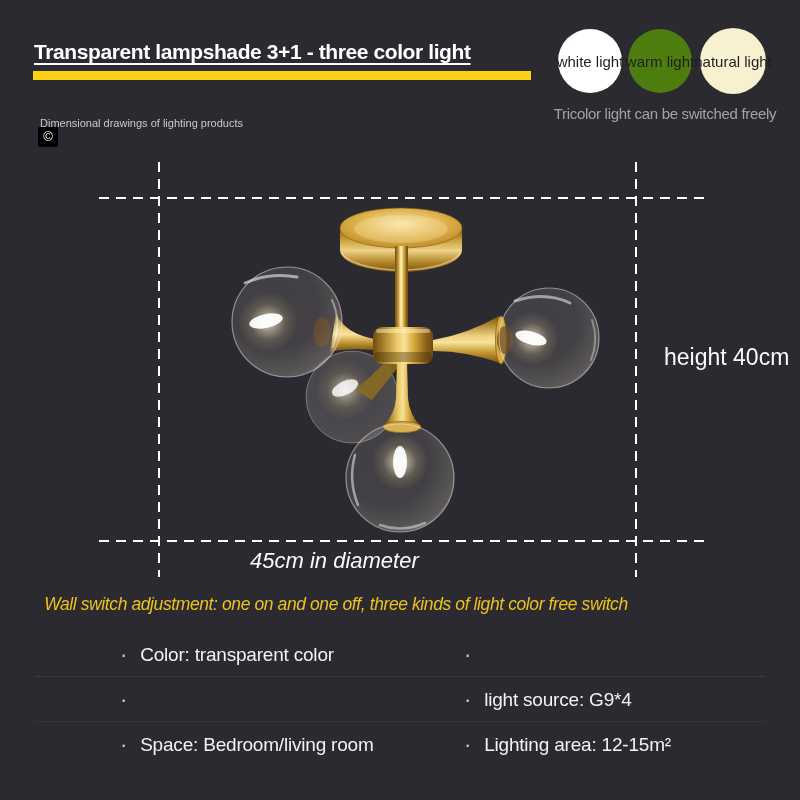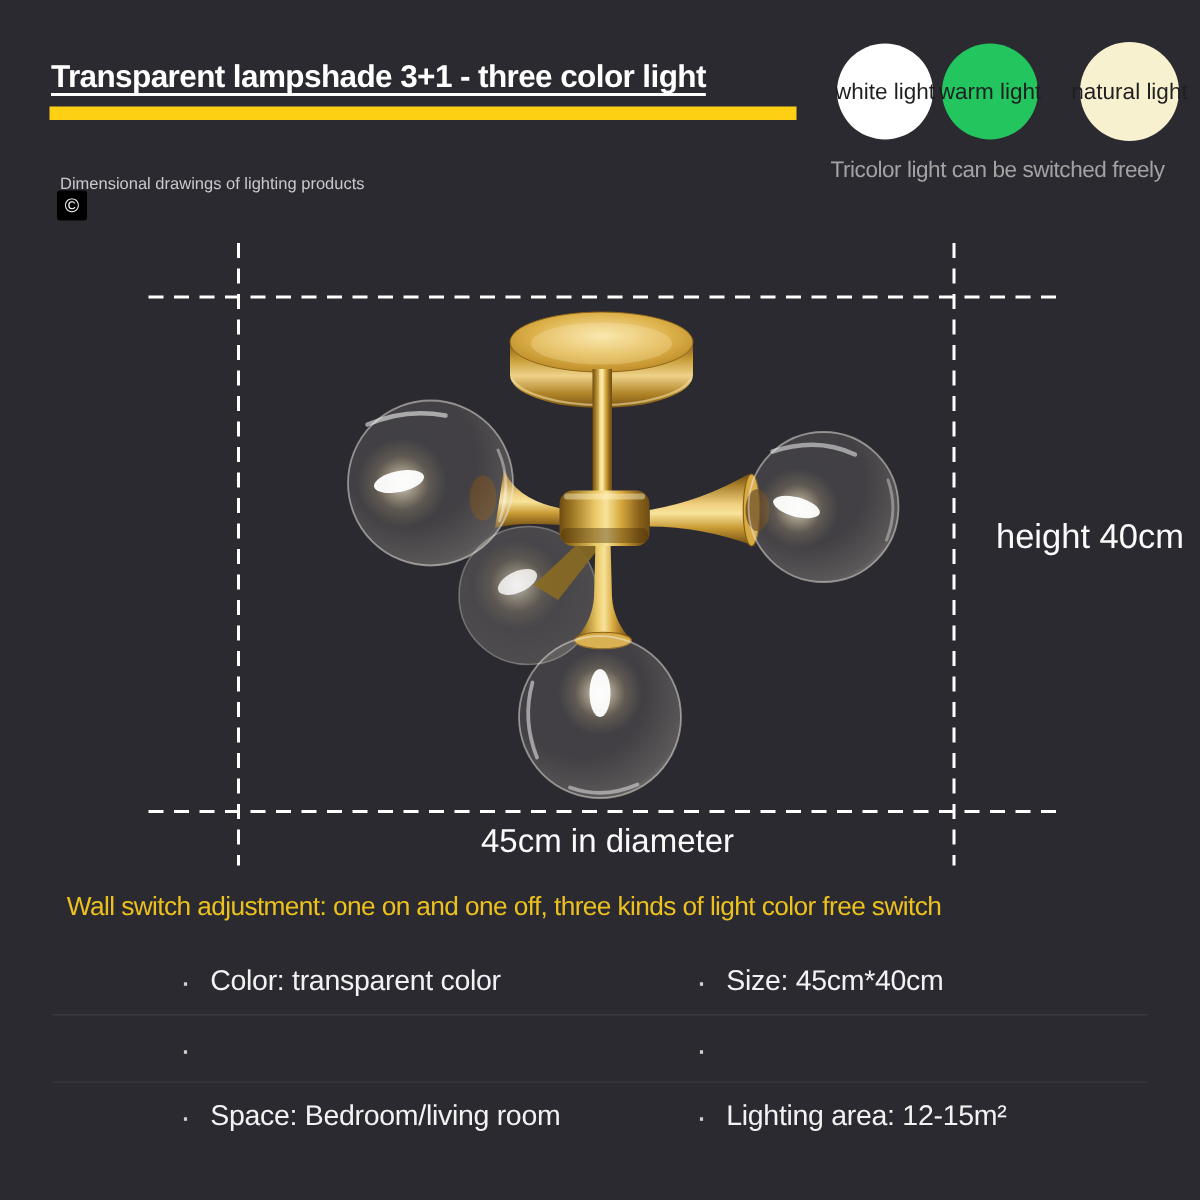--- a/index.html
+++ b/index.html
@@ -19,25 +19,25 @@
   
   .mode-circle{width:64px;height:64px;border-radius:50%;display:flex;
                align-items:center;justify-content:center;color:#1f1f22;
                font-size:15px;white-space:nowrap;overflow:visible;}
   .mode-caption{left:540px;top:105px;width:250px;text-align:center;color:#a3a3a3;
                 font-size:15px;letter-spacing:-0.3px;white-space:nowrap;}
 
   
   .dim-label{color:#fafafa;font-weight:500;white-space:nowrap;}
   .height-label{left:664px;top:344px;font-size:23px;}
-  .diameter-label{left:250px;top:548px;width:310px;text-align:center;font-size:22px;}
+  .diameter-label{left:250px;top:548px;width:310px;font-size:22px;font-style:italic;}
 
   
   .banner{left:0;top:594px;width:672px;text-align:center;font-size:17.5px;
-          letter-spacing:-0.4px;color:#edc11d;white-space:nowrap;}
+          letter-spacing:-0.4px;color:#edc11d;white-space:nowrap;font-style:italic;}
 
   
   .spec-row{height:26px;line-height:26px;color:#f2f2f2;font-size:19px;
             letter-spacing:-0.2px;white-space:nowrap;display:flex;align-items:center;}
   .spec-row .bullet{color:#cfcfcf;font-size:22px;margin-right:13px;line-height:26px;}
   .divider{left:35px;width:730px;height:1px;background:rgba(255,255,255,0.07);}
   .divider2{background:rgba(255,255,255,0.05);}
 </style>
 </head>
 <body style="background: rgb(43, 42, 49);">
@@ -160,24 +160,24 @@
 <div class="abs title">Transparent lampshade 3+1 - three color light</div>
 <div class="abs title-bar" style="background: rgb(253, 208, 20);"></div>
 <div class="abs note">
   <div>Dimensional drawings of lighting products</div>
 </div>
 <div class="abs copyright">©</div>
 
 <div class="abs mode-circle" style="left: 558px; top: 29px; background-color: rgb(255, 255, 255);">
   <span>white light</span>
 </div>
-<div class="abs mode-circle" style="left: 628px; top: 29px; background-color: #22c55e;">
+<div class="abs mode-circle" style="left: 628px; top: 29px; background-color: #4d7c0f;">
   <span>warm light</span>
 </div>
-<div class="abs mode-circle" style="left: 720px; top: 28px; width: 66px; height: 66px; background-color: rgb(248, 241, 208);">
+<div class="abs mode-circle" style="left: 700px; top: 28px; width: 66px; height: 66px; background-color: rgb(248, 241, 208);">
   <span>natural light</span>
 </div>
 <div class="abs mode-caption">Tricolor light can be switched freely</div>
 
 <div class="abs dim-label height-label">height 40cm</div>
 <div class="abs dim-label diameter-label">45cm in diameter</div>
 
 <div class="abs banner" style="color: rgb(237, 193, 29);">Wall switch adjustment: one on and one off, three kinds of light color free switch</div>
 
 <div class="abs spec-row" style="left:120px;top:642px;">
@@ -186,23 +186,23 @@
 </div>
 <div class="abs spec-row" style="left:120px;top:687px;">
   <span class="bullet">·</span>
 </div>
 <div class="abs spec-row" style="left:120px;top:732px;">
   <span class="bullet">·</span>
   <span>Space: Bedroom/living room</span>
 </div>
 <div class="abs spec-row" style="left:464px;top:642px;">
   <span class="bullet">·</span>
-  <span>Size: 45cm*40cm</span>
 </div>
 <div class="abs spec-row" style="left:464px;top:687px;">
   <span class="bullet">·</span>
+  <span>light source: G9*4</span>
 </div>
 <div class="abs spec-row" style="left:464px;top:732px;">
   <span class="bullet">·</span>
   <span>Lighting area: 12-15m²</span>
 </div>
 <div class="abs divider" style="top:676px;"></div>
 <div class="abs divider divider2" style="top:721px;"></div>
 
 </body></html>

